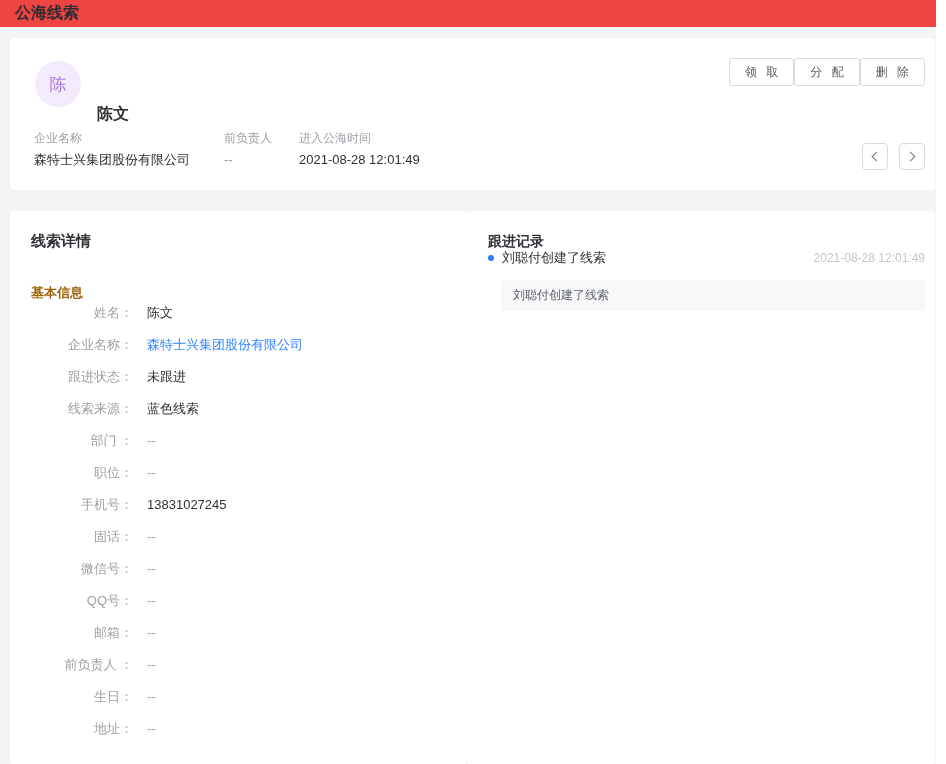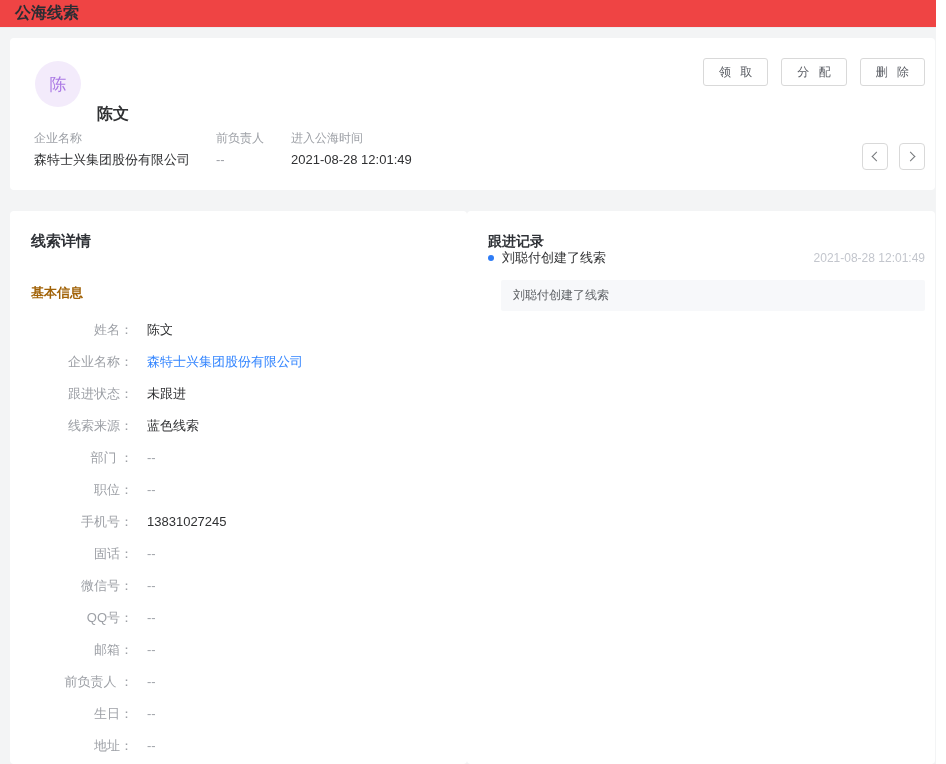--- a/index.html
+++ b/index.html
@@ -34,39 +34,39 @@
     background:#f3ebfb;
     display:flex; align-items:center; justify-content:center;
     font-size:17px; color:#ab79e5;
   }
   .lead-name {
     position:absolute; left:87px; top:66px;
     font-size:16px; font-weight:bold; color:#303133;
   }
   .card-actions {
     position:absolute; top:20px; right:10px;
-    display:flex; gap:13px;
+    display:flex; 
   }
   .btn {
     height:28px; padding:0 12px;
     background:#fff;
     border:1px solid #d9d9d9;
     border-radius:3px;
     font-size:12px; color:#595c63;
     letter-spacing:3px; text-indent:3px;
     cursor:pointer;
     font-family:inherit;
     display:inline-flex; align-items:center;
   }
   .card-info {
     position:absolute; left:24px; top:93px;
     display:flex;
   }
   .info-col-1 { width:182px; }
-  .info-col-2 { width:75px; }
+  .info-col-2 { width:75px;margin-left:8px; }
   .info-label { font-size:12px; color:#9da0a6; line-height:14px; margin-bottom:6px; }
   .info-value { font-size:13px; color:#303133; line-height:18px; }
   .pager {
     position:absolute; right:10px; top:105px;
     display:flex; gap:11px;
   }
   .pager-btn {
     width:26px; height:27px;
     background:#fff;
     border:1px solid #d9d9d9;
@@ -87,21 +87,21 @@
   .panels {
     position:absolute; left:10px; top:211px;
     width:925px; height:553px;
     display:flex; 
   }
   .panel { background:#fff; border-radius:4px; overflow:hidden; }
   .panel-left  { width:457px; padding:22px 20px 0 21px; }
   .panel-right { flex:1;      padding:22px 10px 16px 21px; }
   .panel-title { font-size:15px; font-weight:bold; color:#2f3237; line-height:16px; }
   .section-title { font-size:13px; font-weight:bold; color:#a16207; margin-top:35px; }
-  .detail-rows { margin-top:17px; }
+  .detail-rows { }
   .detail-row { display:flex; line-height:21px; margin-bottom:11px; font-size:13px; }
   .row-label { width:102px; text-align:right; color:#9da0a6; white-space:pre; }
   .row-value { margin-left:14px; color:#303133; }
   .detail-row.muted .row-value { color:#a1a4aa; }
   .row-value.link { color:#3385ff; cursor:pointer; }
 
   
   .panel-right .panel-title { font-size:14px; }
   .record { }
   .record-head { display:flex; align-items:center; }

